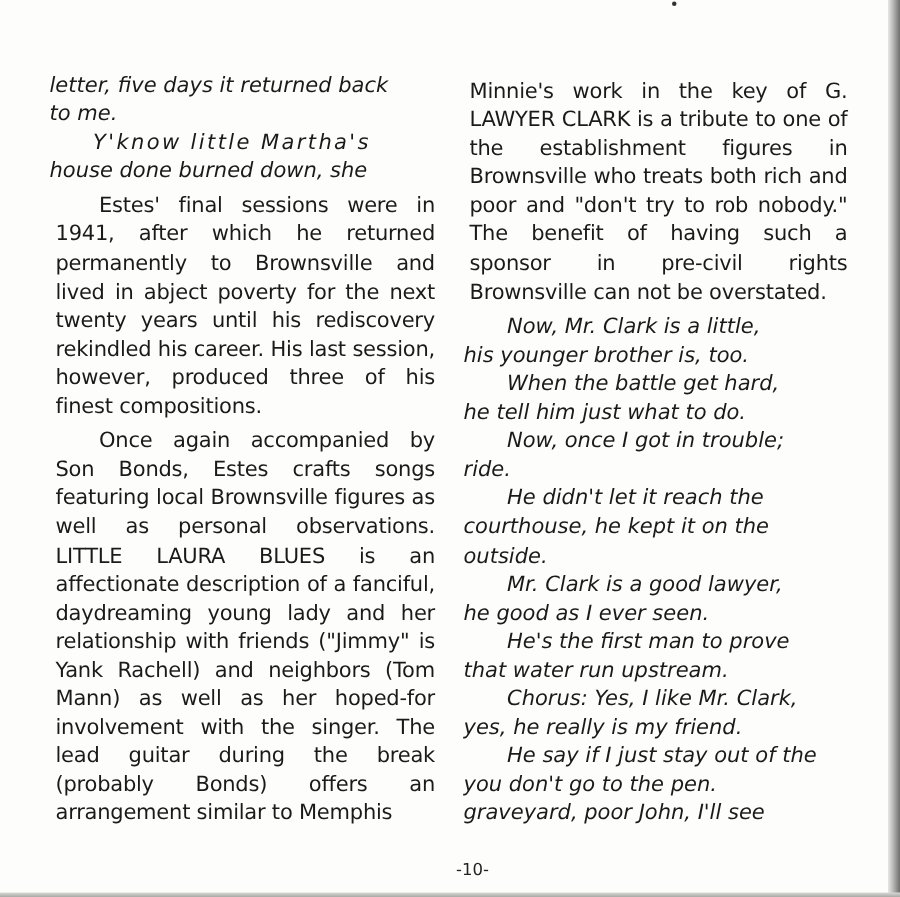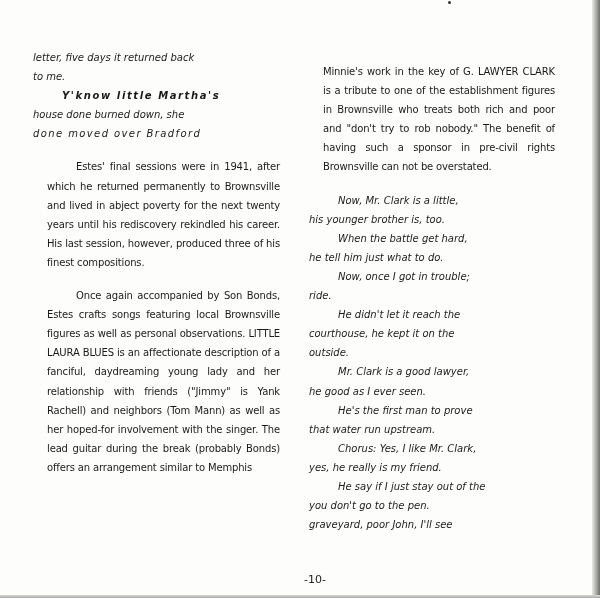--- a/index.html
+++ b/index.html
@@ -4,24 +4,24 @@
   <style>
     html, body { margin: 0; padding: 0; }
     body {
       width: 600px; height: 598px; overflow: hidden;
       background: #fdfdfb;
       position: relative;
       font-family: "DejaVu Sans", sans-serif;
       color: #1a1a1a;
     }
     .page { position: absolute; inset: 0; }
-    .col { position: absolute; top: 48px; font-size: 10px; line-height: 19.1px; }
+    .col { position: absolute; top: 48px; font-size: 14px; line-height: 19.1px; }
     .col-left { left: 33px; width: 261px; }
     .col-right { left: 309px; width: 260px; }
-    .p { margin: 14px; text-align: justify; text-align-last: left; letter-spacing: -0.15px; }
+    .p { margin: 4px; text-align: justify; text-align-last: left; letter-spacing: -0.15px; }
     .indent { text-indent: 29px; }
     .verse-line { margin: 0; font-style: italic; text-align: justify; text-align-last: left; }
     .verse-line.first { text-indent: 29px; }
     .right-verse { padding-left: 0; }
     .page-num {
       position: absolute; top: 573px; left: 15px; width: 600px; text-align: center;
       font-size: 11px; color: #222;
     }
     .spine {
       position: absolute; top: 0; right: 0; width: 8px; height: 598px;
@@ -38,23 +38,22 @@
 
 <div class="page">
   <div class="speck"></div>
 
   <div class="col col-left">
     <div>
       <p class="verse-line">letter, five days it returned back</p>
       <p class="verse-line">to me.</p>
     </div>
     <div>
-      <p class="verse-line first" style="letter-spacing:1.6px;font-weight:bold;">Y'know little Martha's</p>
+      <p class="verse-line first" style="letter-spacing:1.6px;">Y'know little Martha's</p>
       <p class="verse-line">house done burned down, she</p>
-      <p class="verse-line" style="letter-spacing:1.4px;">done moved over Bradford</p>
     </div>
     <p class="p indent">Estes' final sessions were in 1941, after which he returned permanently to Brownsville and lived in abject poverty for the next twenty years until his rediscovery rekindled his career. His last session, however, produced three of his finest compositions.</p>
     <p class="p indent">Once again accompanied by Son Bonds, Estes crafts songs featuring local Brownsville figures as well as personal observations. LITTLE LAURA BLUES is an affectionate description of a fanciful, daydreaming young lady and her relationship with friends ("Jimmy" is Yank Rachell) and neighbors (Tom Mann) as well as her hoped-for involvement with the singer. The lead guitar during the break (probably Bonds) offers an arrangement similar to Memphis</p>
   </div>
 
   <div class="col col-right">
     <p class="p">Minnie's work in the key of G. LAWYER CLARK is a tribute to one of the establishment figures in Brownsville who treats both rich and poor and "don't try to rob nobody." The benefit of having such a sponsor in pre-civil rights Brownsville can not be overstated.</p>
     <div class="right-verse">
       <div>
         <p class="verse-line first">Now, Mr. Clark is a little,</p>

